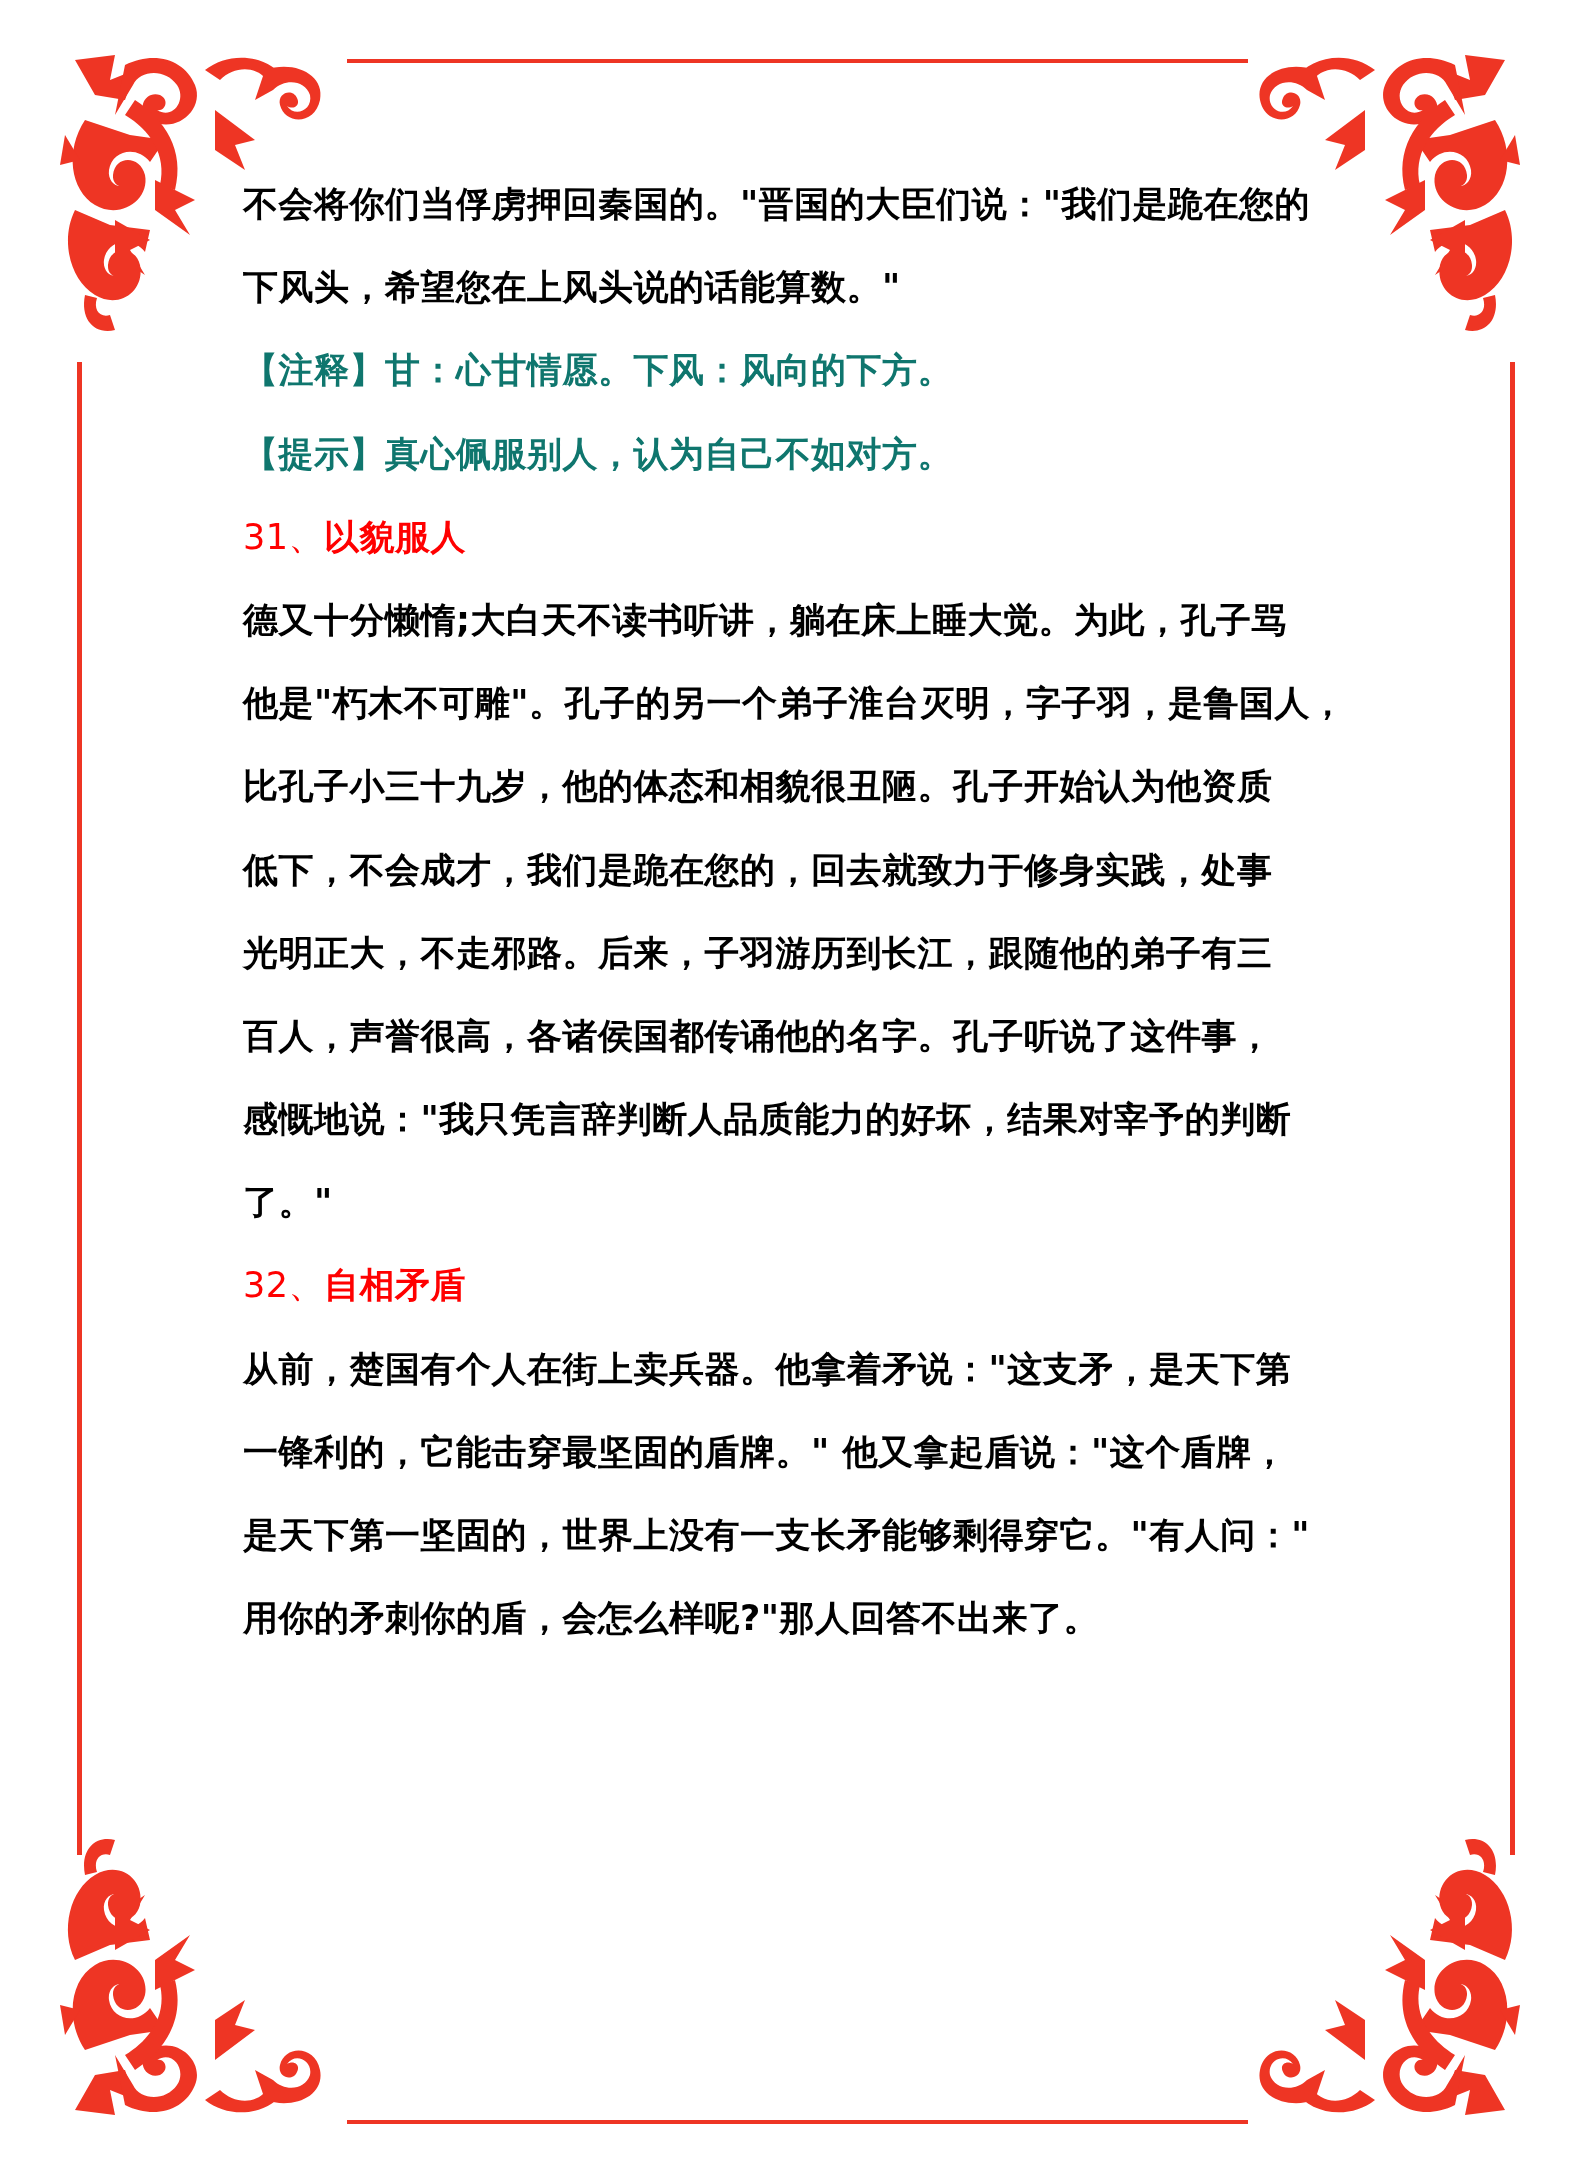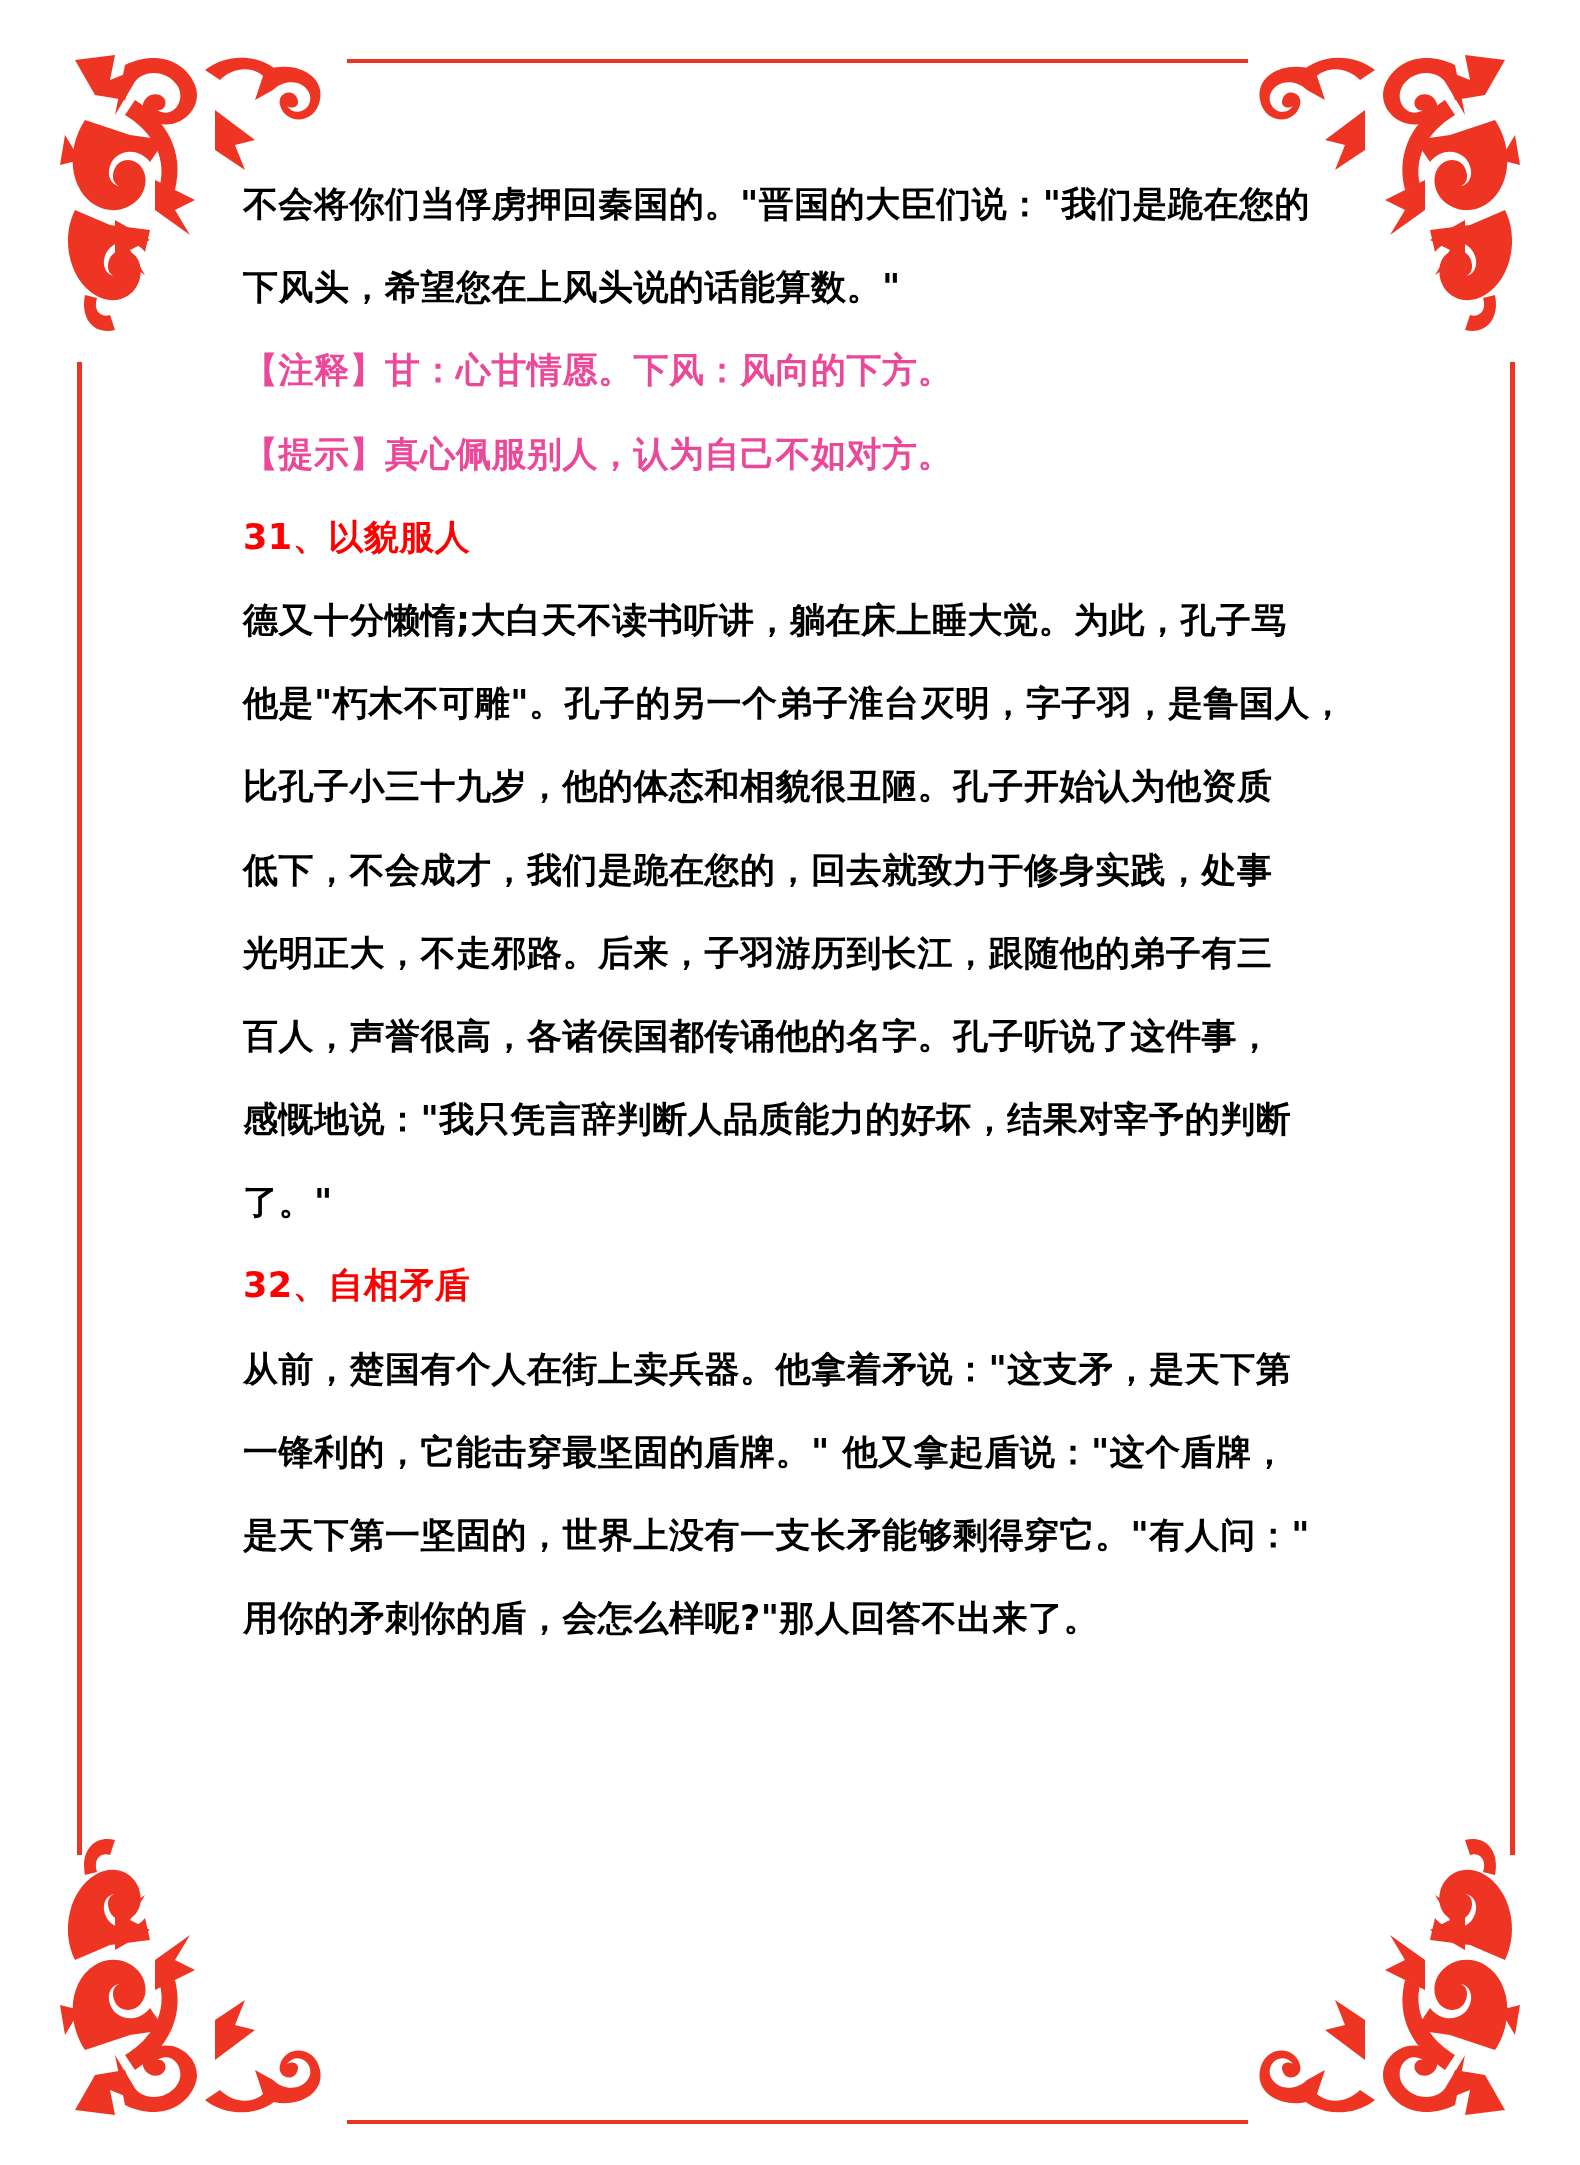--- a/index.html
+++ b/index.html
@@ -19,23 +19,23 @@
     .corner svg { width: 100%; height: 100%; display: block; }
     .corner-tl { left: 55px;  top: 40px; }
     .corner-tr { left: 1235px; top: 40px; transform: scaleX(-1); }
     .corner-bl { left: 55px;  top: 1830px; transform: scaleY(-1); }
     .corner-br { left: 1235px; top: 1830px; transform: scale(-1,-1); }
 
     
     .content { position: absolute; left: 243px; top: 163px; width: 1110px; }
     .line { height: 83.2px; line-height: 83.2px; font-size: 35px; font-weight: bold;
             white-space: nowrap; color: #000; letter-spacing: 0.5px; }
-    .note { color: #ec4899; }
+    .note { color: #0f766e; }
     .heading { color: #ff0000; }
-    .heading .num { font-weight: bold; }
+    .heading .num { font-weight: normal; }
   </style>
 </head>
 <body>
 
 <div class="page">
 
   <div class="rule rule-top"></div>
   <div class="rule rule-bottom"></div>
   <div class="rule rule-left"></div>
   <div class="rule rule-right"></div>

